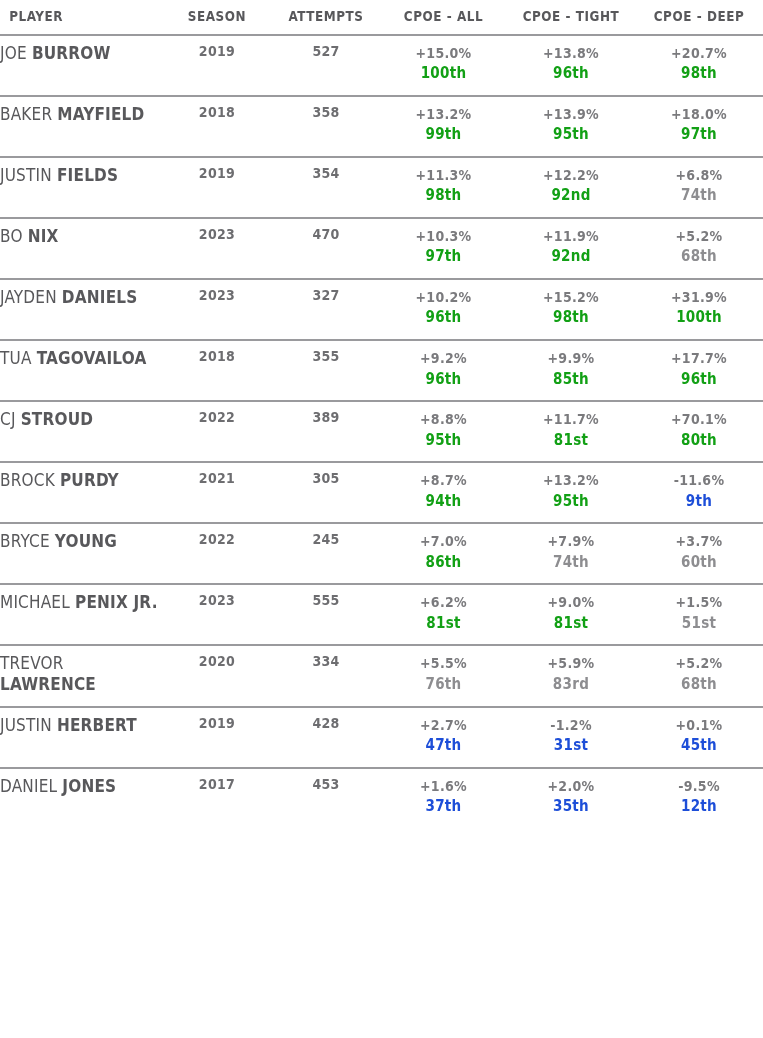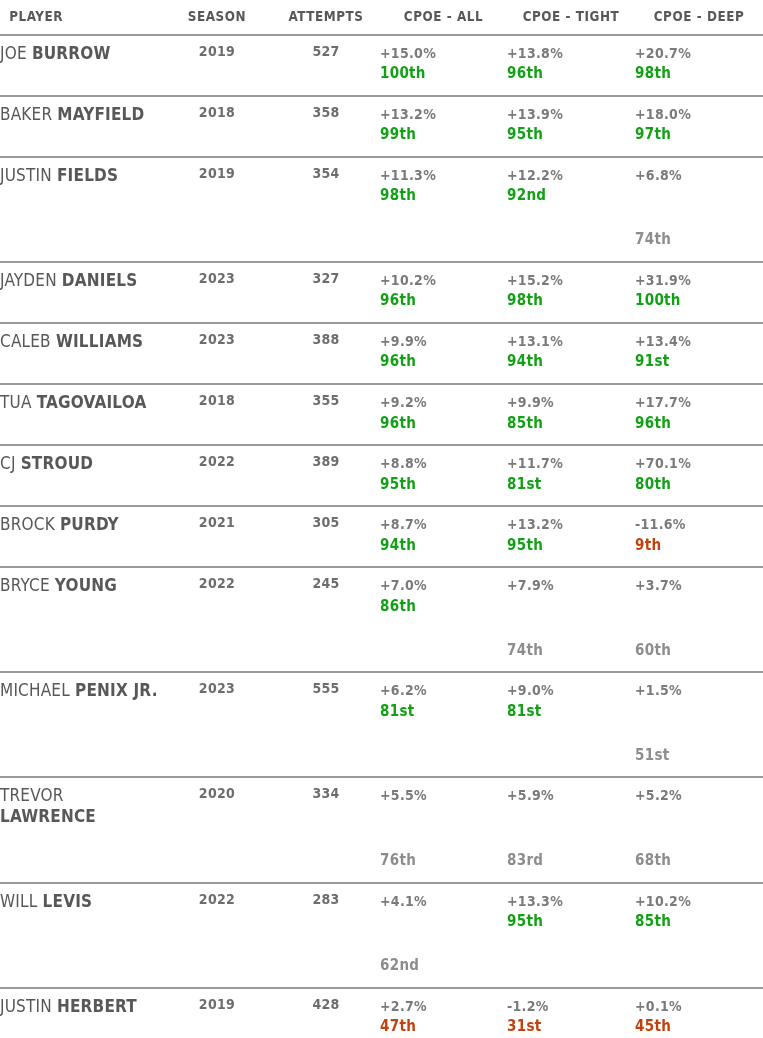--- a/index.html
+++ b/index.html
@@ -78,39 +78,39 @@
 
   td.num {
     text-align: center;
     font-size: 14px;
     font-weight: 700;
     color: #6d6d70;
     letter-spacing: 0.3px;
   }
 
   td.metric {
-    text-align: left;
+    text-align: center;
     line-height: 1.45;
   }
   td.metric .val {
     display: block;
     font-size: 14px;
     font-weight: 700;
     color: #7a7a7d;
     letter-spacing: 0.3px;
   }
   td.metric .pct {
     display: block;
     font-size: 15px;
     font-weight: 700;
     letter-spacing: 0.3px;
   }
   .pct.good { color: #12a015; }
-  .pct.bad  { color: #c2410c; }
-  .pct.neutral { color: #8d8d90; margin-top: 44px; }
+  .pct.bad  { color: #1d4ed8; }
+  .pct.neutral { color: #8d8d90; }
 </style>
 </head>
 <body>
 
 <div id="stage">
 
   <table class="stat-table">
     <colgroup>
       <col class="c-player">
         <col class="c-season">
@@ -175,54 +175,54 @@
           <td class="metric">
             <span class="val">+12.2%</span>
             <span class="pct good">92nd</span>
           </td>
           <td class="metric">
             <span class="val">+6.8%</span>
             <span class="pct neutral">74th</span>
           </td>
         </tr>
         <tr>
+          <td class="player"><span class="fn">BO</span> <span class="ln">NIX</span></td>
+          <td class="num">2023</td>
+          <td class="num">470</td>
+          <td class="metric">
+            <span class="val">+10.3%</span>
+            <span class="pct good">97th</span>
+          </td>
+          <td class="metric">
+            <span class="val">+11.9%</span>
+            <span class="pct good">92nd</span>
+          </td>
+          <td class="metric">
+            <span class="val">+5.2%</span>
+            <span class="pct neutral">68th</span>
+          </td>
+        </tr>
+        <tr>
           <td class="player"><span class="fn">JAYDEN</span> <span class="ln">DANIELS</span></td>
           <td class="num">2023</td>
           <td class="num">327</td>
           <td class="metric">
             <span class="val">+10.2%</span>
             <span class="pct good">96th</span>
           </td>
           <td class="metric">
             <span class="val">+15.2%</span>
             <span class="pct good">98th</span>
           </td>
           <td class="metric">
             <span class="val">+31.9%</span>
             <span class="pct good">100th</span>
           </td>
         </tr>
         <tr>
-          <td class="player"><span class="fn">CALEB</span> <span class="ln">WILLIAMS</span></td>
-          <td class="num">2023</td>
-          <td class="num">388</td>
-          <td class="metric">
-            <span class="val">+9.9%</span>
-            <span class="pct good">96th</span>
-          </td>
-          <td class="metric">
-            <span class="val">+13.1%</span>
-            <span class="pct good">94th</span>
-          </td>
-          <td class="metric">
-            <span class="val">+13.4%</span>
-            <span class="pct good">91st</span>
-          </td>
-        </tr>
-        <tr>
           <td class="player"><span class="fn">TUA</span> <span class="ln">TAGOVAILOA</span></td>
           <td class="num">2018</td>
           <td class="num">355</td>
           <td class="metric">
             <span class="val">+9.2%</span>
             <span class="pct good">96th</span>
           </td>
           <td class="metric">
             <span class="val">+9.9%</span>
             <span class="pct good">85th</span>
@@ -311,37 +311,20 @@
           <td class="metric">
             <span class="val">+5.9%</span>
             <span class="pct neutral">83rd</span>
           </td>
           <td class="metric">
             <span class="val">+5.2%</span>
             <span class="pct neutral">68th</span>
           </td>
         </tr>
         <tr>
-          <td class="player"><span class="fn">WILL</span> <span class="ln">LEVIS</span></td>
-          <td class="num">2022</td>
-          <td class="num">283</td>
-          <td class="metric">
-            <span class="val">+4.1%</span>
-            <span class="pct neutral">62nd</span>
-          </td>
-          <td class="metric">
-            <span class="val">+13.3%</span>
-            <span class="pct good">95th</span>
-          </td>
-          <td class="metric">
-            <span class="val">+10.2%</span>
-            <span class="pct good">85th</span>
-          </td>
-        </tr>
-        <tr>
           <td class="player"><span class="fn">JUSTIN</span> <span class="ln">HERBERT</span></td>
           <td class="num">2019</td>
           <td class="num">428</td>
           <td class="metric">
             <span class="val">+2.7%</span>
             <span class="pct bad">47th</span>
           </td>
           <td class="metric">
             <span class="val">-1.2%</span>
             <span class="pct bad">31st</span>

